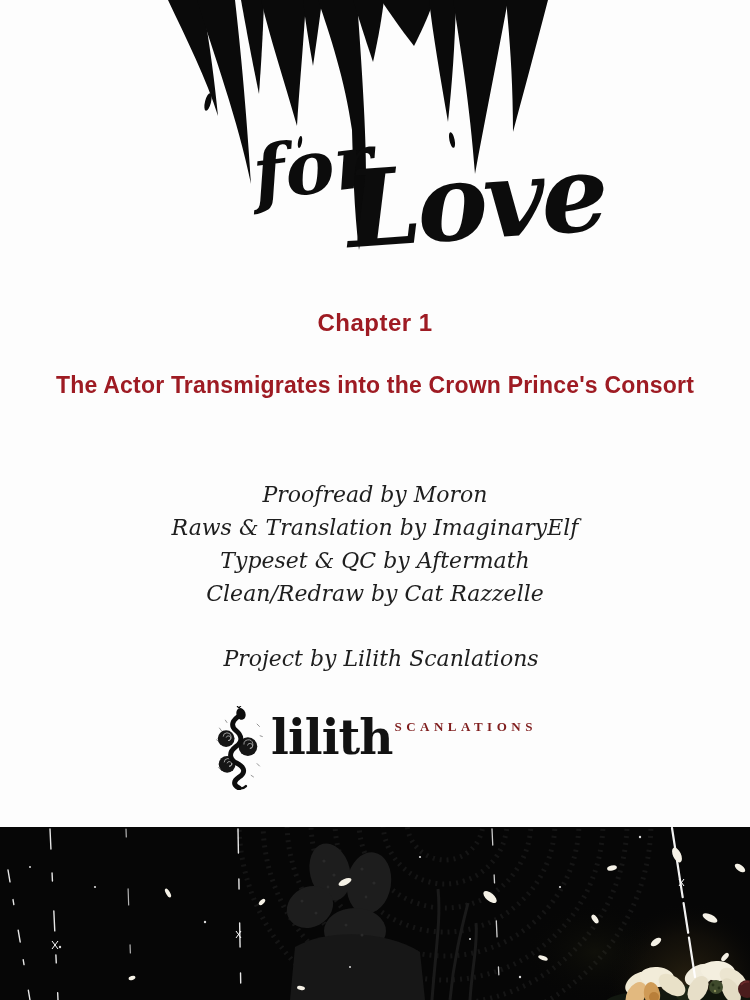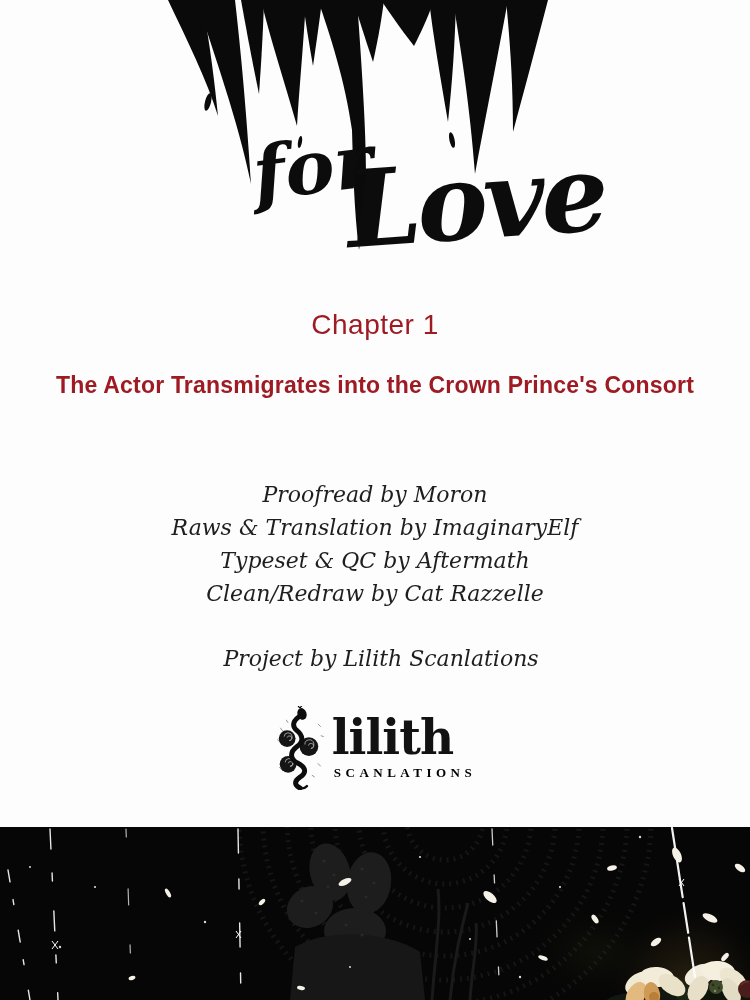--- a/index.html
+++ b/index.html
@@ -9,22 +9,22 @@
 
   
   .title-art { position:absolute; top:0; left:0; }
   .brush { fill:#0a0a0a; }
   .title-script { font-family:"DejaVu Serif", serif; font-style:italic; fill:#0c0c0c; }
 
   
   .chapter-heading {
     position:absolute; top:309px; left:0; width:750px;
     text-align:center; color:#9e1b23;
-    font-family:"Liberation Sans", sans-serif; font-weight:normal;
-    font-size:28px; letter-spacing:0.5px;
+    font-family:"Liberation Sans", sans-serif; font-weight:bold;
+    font-size:24px; letter-spacing:0.5px;
   }
   .chapter-subtitle {
     position:absolute; top:372px; left:0; width:750px;
     text-align:center; color:#9e1b23;
     font-family:"Liberation Sans", sans-serif; font-weight:bold;
     font-size:23px; letter-spacing:0.2px;
   }
 
   
   .credits {
@@ -40,27 +40,27 @@
     font-size:22px;
     padding-left:12px;
   }
 
   
   .logo {
     position:absolute; top:706px; left:0; width:750px; height:90px;
     display:flex; justify-content:center; align-items:flex-start; gap:6px;
   }
   .logo-icon { width:52px; height:84px; }
-  .logo-text { display:flex; flex-direction:column; align-items:flex-start; padding-top:8px; }
+  .logo-text { display:flex; flex-direction:row; align-items:flex-start; padding-top:8px; }
   .logo-name {
     font-family:"DejaVu Serif", serif; font-weight:bold; color:#121212;
     font-size:47px; line-height:46px; letter-spacing:-1px; transform:scaleY(1.04);
   }
   .logo-subtext {
-    font-family:"Liberation Serif", serif; font-weight:600; color:#000000;
+    font-family:"Liberation Serif", serif; font-weight:600; color:#7f1d1d;
     font-size:13px; letter-spacing:4.5px; margin-top:5px; margin-left:2px;
   }
 
   
   .panel {
     position:absolute; top:827px; left:0; width:750px; height:173px;
     background:#060606; overflow:hidden;
   }
 </style>
 </head>

